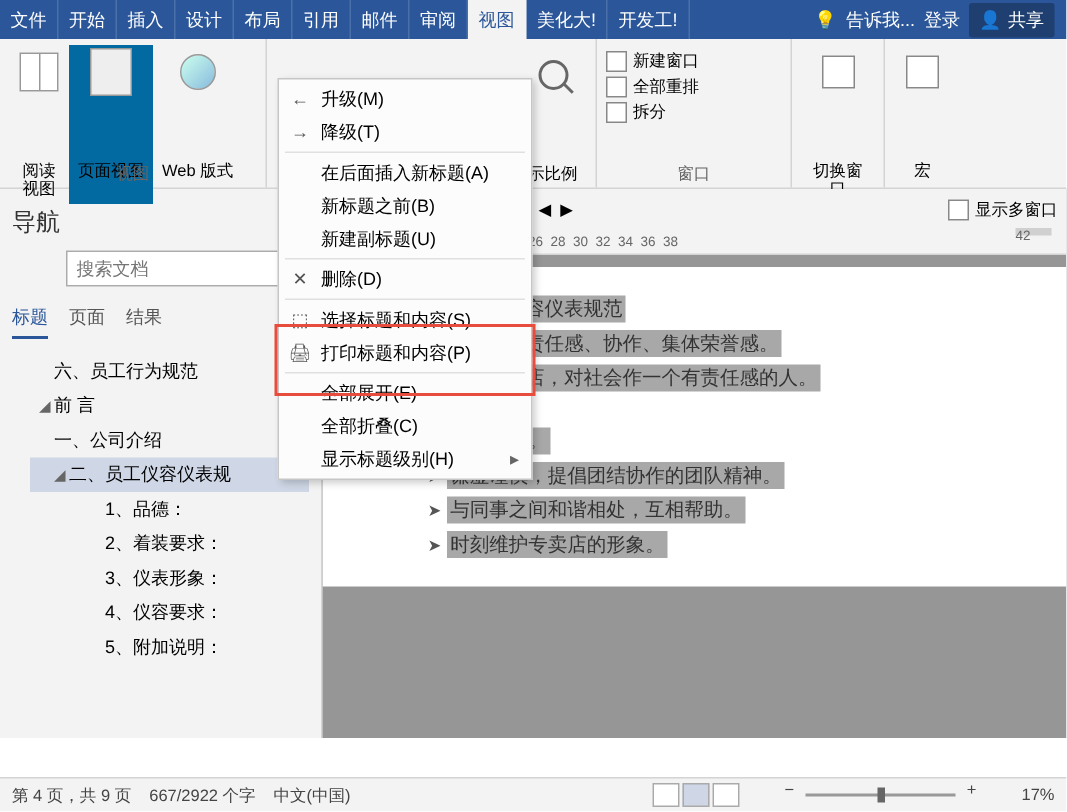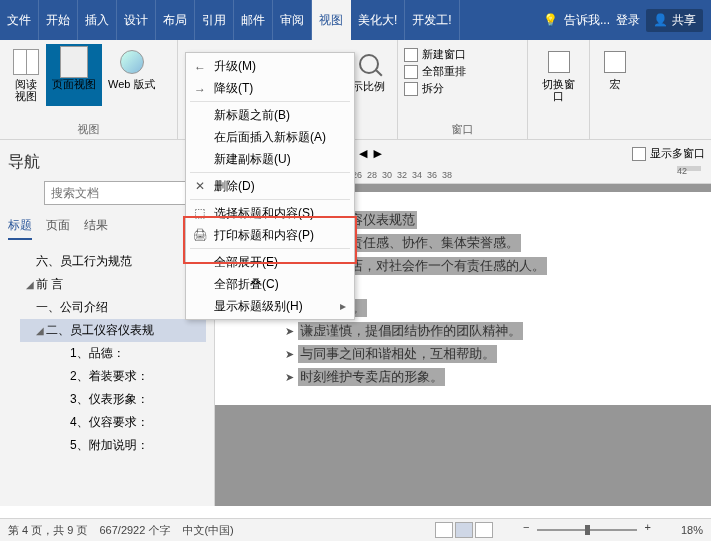--- a/index.html
+++ b/index.html
@@ -1,29 +1,29 @@
 <!DOCTYPE html>
 <html><head>
 <meta charset="utf-8">
 <style>
 * { margin: 0; padding: 0; box-sizing: border-box; }
 body { font-family: "Microsoft YaHei", SimSun, sans-serif; font-size: 12px; background: #fff; width: 711px; height: 541px; overflow: hidden; position: relative; }
-.menubar { background: #2b579a; color: #fff; height: 40px; display: flex; align-items: stretch; }
+.menubar { background: #2b579a; color: #fff; height: 26px; display: flex; align-items: stretch; }
 .menu-item { padding: 0 7px; display: flex; align-items: center; cursor: pointer; border-right: 1px solid rgba(255,255,255,0.15); white-space: nowrap; }
 .menu-item.active { background: #f3f3f3; color: #2b579a; }
 .menu-spacer { flex: 1; }
 .menu-right { display: flex; align-items: center; gap: 6px; padding: 0 8px; }
 .menu-right span { cursor: pointer; white-space: nowrap; }
 .share-btn { background: #1e3f6f; padding: 3px 7px; border-radius: 2px; display: flex; align-items: center; gap: 4px; }
 .ribbon { background: #f3f3f3; border-bottom: 1px solid #d4d4d4; height: 100px; display: flex; position: relative; }
 .ribbon-group { border-right: 1px solid #d4d4d4; padding: 4px 6px 2px; display: flex; flex-direction: column; position: relative; }
 .ribbon-group-label { font-size: 11px; color: #666; text-align: center; position: absolute; bottom: 2px; left: 0; right: 0; }
 .big-btn { display: flex; flex-direction: column; align-items: center; justify-content: flex-start; padding: 4px 6px; cursor: pointer; gap: 2px; }
 .big-btn .ico { width: 28px; height: 28px; display: flex; align-items: center; justify-content: center; }
-.big-btn .lbl { font-size: 11px; text-align: center; line-height: 1.1; }
+.big-btn .lbl { font-size: 11px; text-align: center; line-height: 1.1; margin-top: 44px; }
 .view-group { display: flex; }
 .reading-ico { width: 26px; height: 26px; border: 1px solid #999; background: #fff; position: relative; }
 .reading-ico::after { content: ""; position: absolute; left: 12px; top: 0; bottom: 0; width: 1px; background: #999; }
 .page-ico { width: 28px; height: 32px; border: 1px solid #999; background: #eee; }
 .web-ico { width: 24px; height: 24px; border: 1px solid #999; border-radius: 50%; background: linear-gradient(135deg,#cfe,#8bd); }
 .zoom-ico { width: 20px; height: 20px; border: 2px solid #666; border-radius: 50%; position: relative; }
 .zoom-ico::after { content: ""; position: absolute; width: 8px; height: 2px; background: #666; right: -6px; bottom: -2px; transform: rotate(45deg); }
 .small-row { display: flex; align-items: center; gap: 4px; padding: 1px 0; font-size: 11px; cursor: pointer; }
 .small-ico { width: 14px; height: 14px; border: 1px solid #888; background: #fff; }
 .context-menu { position: absolute; left: 185px; top: 52px; width: 170px; background: #fcfcfc; border: 1px solid #c6c6c6; box-shadow: 2px 2px 5px rgba(0,0,0,0.2); z-index: 100; padding: 2px 0; }
@@ -171,24 +171,24 @@
   <div class="ctx-item">
       <span class="ctx-ico">←</span>
       <span>升级(M)</span>
     </div>
   <div class="ctx-item">
       <span class="ctx-ico">→</span>
       <span>降级(T)</span>
     </div>
   <div class="ctx-sep"></div>
   <div class="ctx-item">
+      <span>在后面插入新标题(A)</span>
+    </div>
+  <div class="ctx-item">
       <span>新标题之前(B)</span>
-    </div>
-  <div class="ctx-item">
-      <span>在后面插入新标题(A)</span>
     </div>
   <div class="ctx-item">
       <span>新建副标题(U)</span>
     </div>
   <div class="ctx-sep"></div>
   <div class="ctx-item">
       <span class="ctx-ico">✕</span>
       <span>删除(D)</span>
     </div>
   <div class="ctx-sep"></div>
@@ -333,14 +333,14 @@
   <div class="view-btns">
     <div class="view-btn"></div>
     <div class="view-btn active"></div>
     <div class="view-btn"></div>
   </div>
   <div style="width:20px"></div>
   <div class="zoom-slider">
       <div class="zoom-thumb"></div>
     </div>
   <div style="width:20px"></div>
-  <span>18%</span>
+  <span>17%</span>
 </div>
 
 </body></html>

